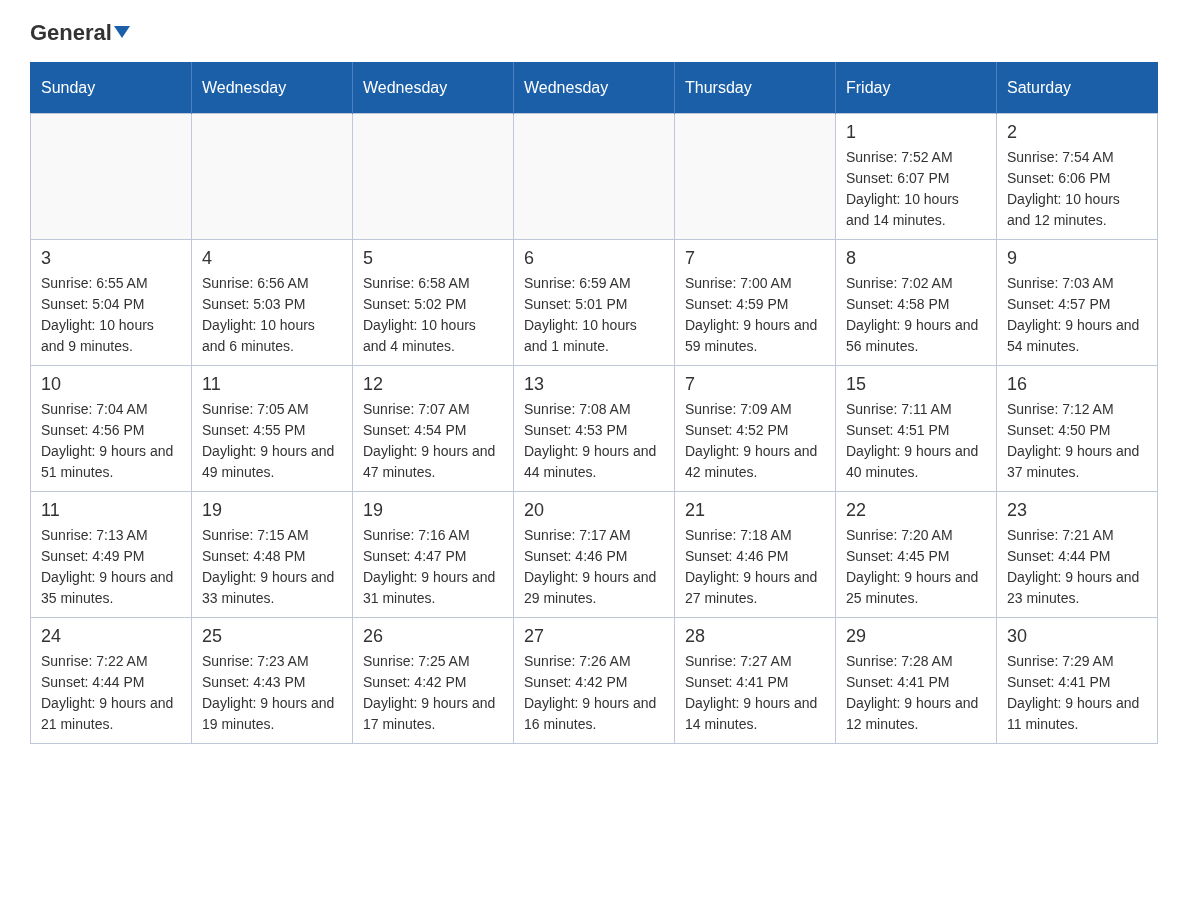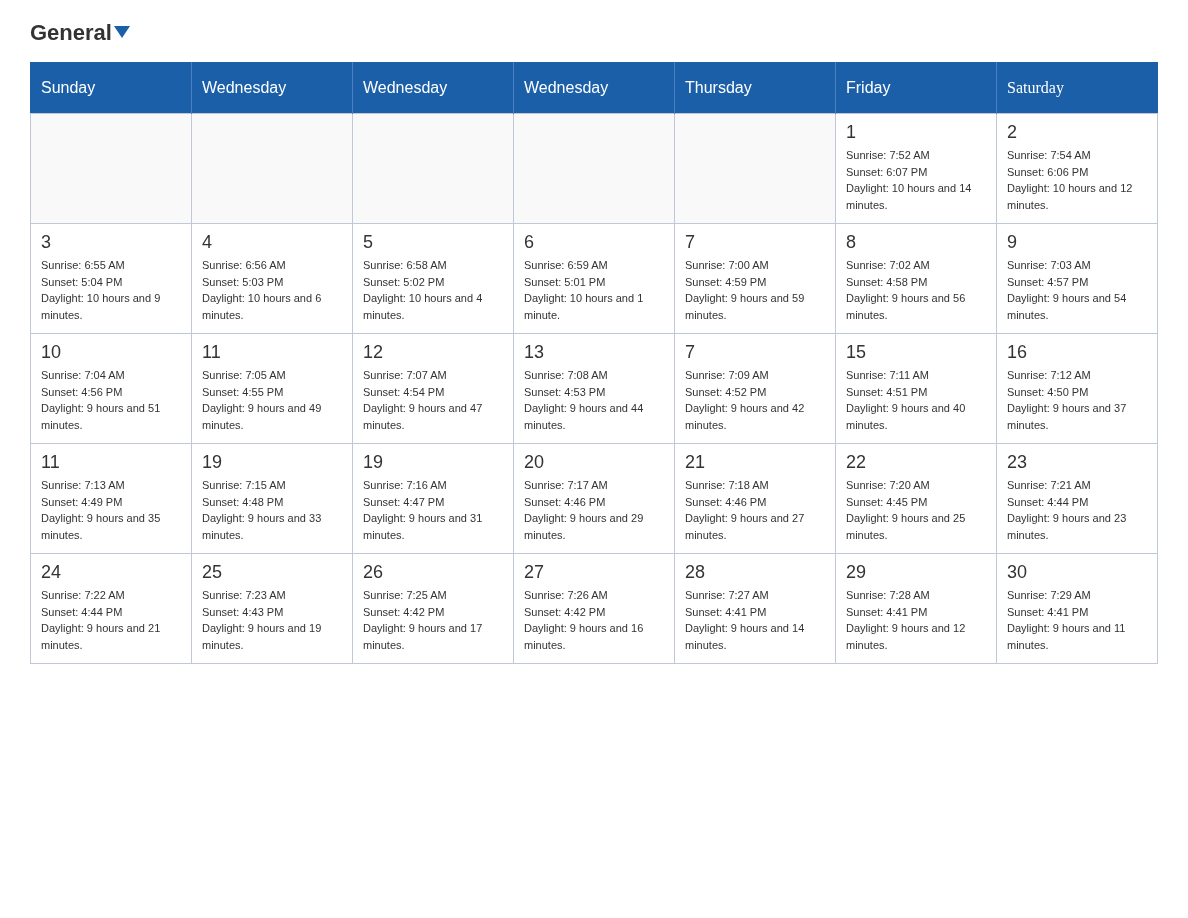--- a/index.html
+++ b/index.html
@@ -56,40 +56,39 @@
       color: #fff;
       font-size: 16px;
       font-weight: normal;
       padding: 16px 10px;
       text-align: left;
       border-right: 1px solid #4a7fc1;
       margin-top: 28px;
     }
     thead tr th:last-child {
       border-right: none;
-      font-family: Liberation Serif, serif;
     }
     tbody tr td {
       vertical-align: top;
       padding: 8px 10px;
       border: 1px solid #c0c8d8;
       font-size: 13px;
       color: #333;
       width: 14.28%;
       min-height: 90px;
       height: 110px;
     }
     .day-number {
       font-size: 18px;
       color: #333;
       display: block;
       margin-bottom: 4px;
     }
     .day-info {
-      font-size: 11px;
+      font-size: 14px;
       color: #333;
       line-height: 1.5;
     }
     .empty-cell {
       background: #f9f9f9;
     }
   </style>
 </head>
 <body>
 

